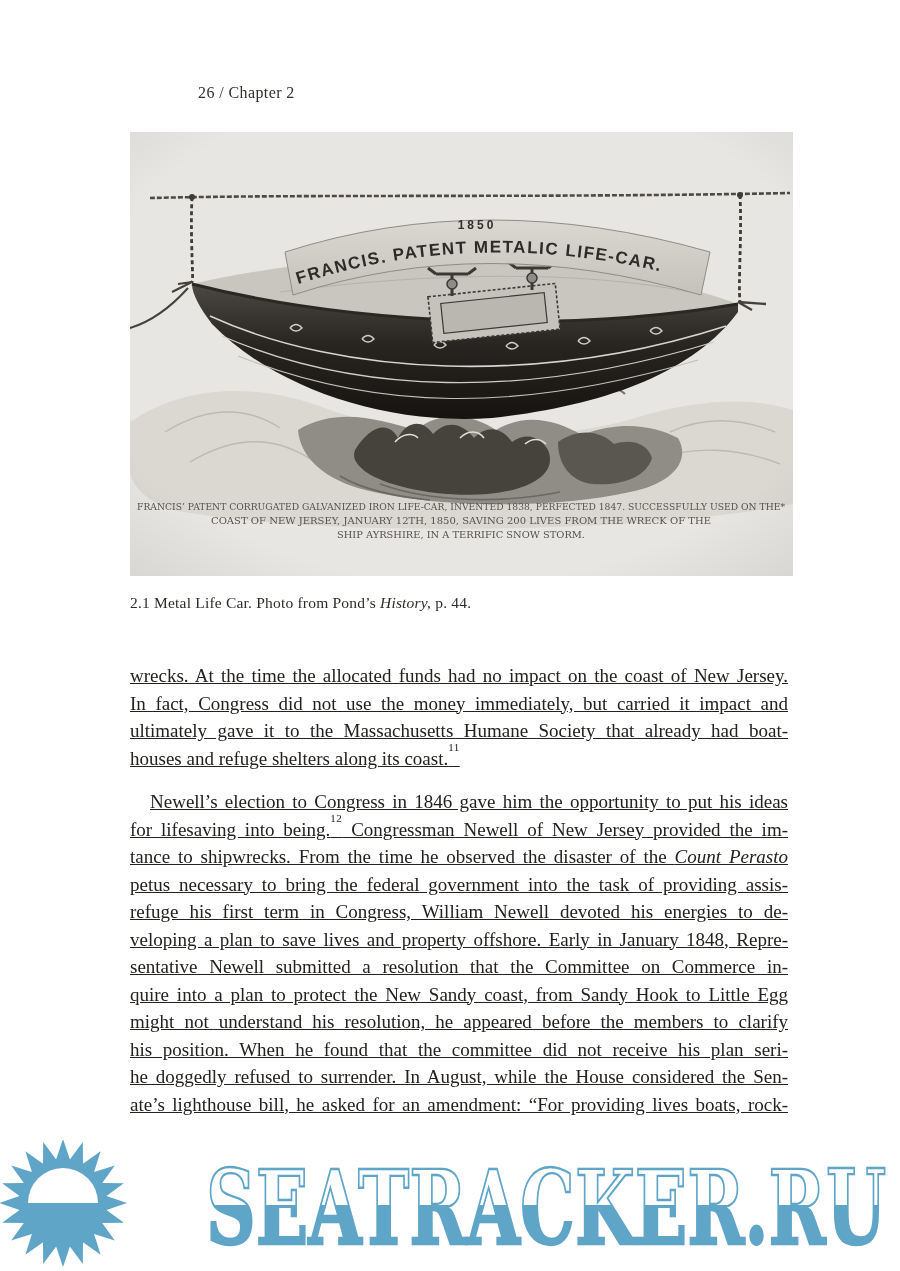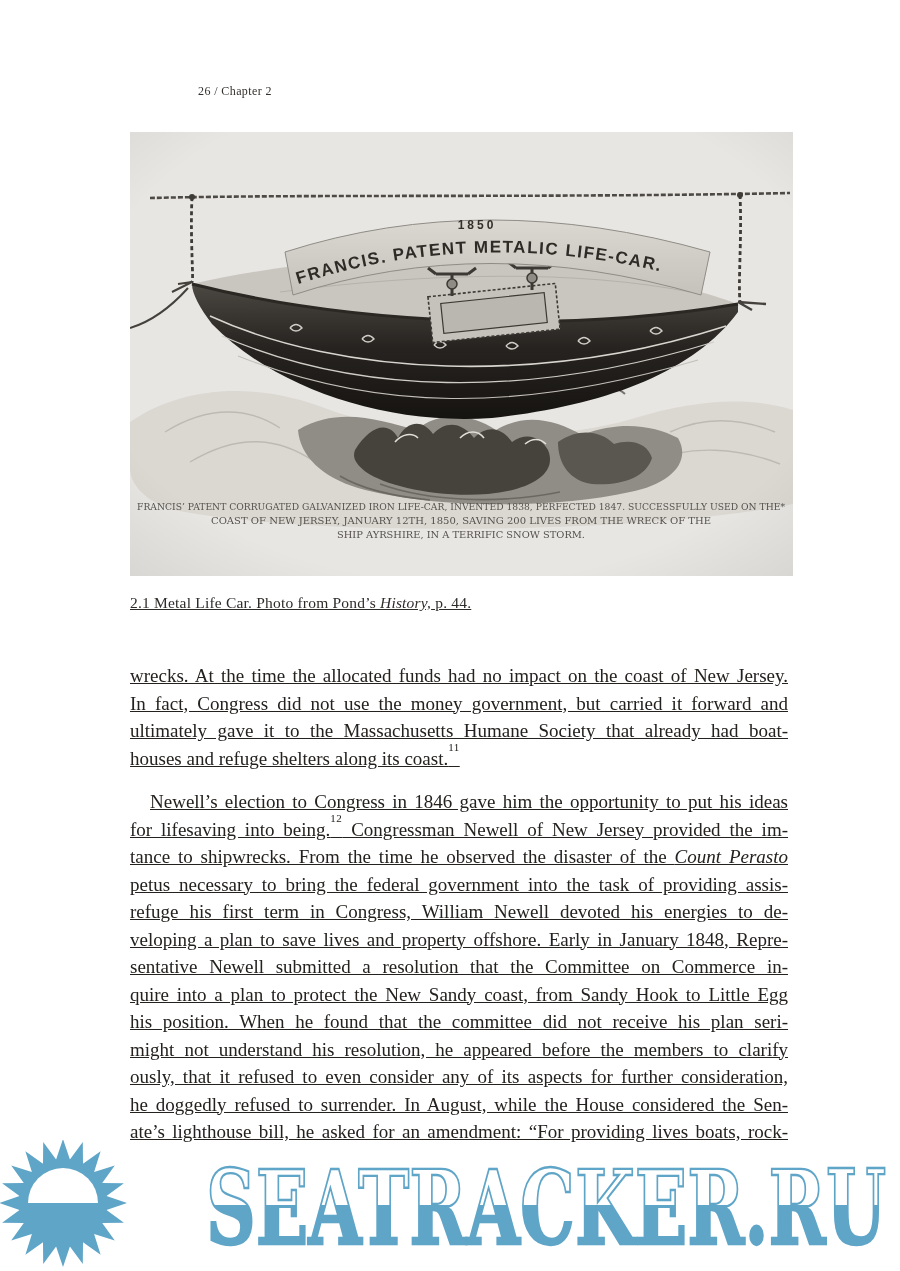--- a/index.html
+++ b/index.html
@@ -1,30 +1,29 @@
 <!DOCTYPE html>
 <html><head>
 <meta charset="utf-8">
 <style>
   html,body{margin:0;padding:0;background:#ffffff;}
   .page{
     position:relative;width:900px;height:1271px;background:#ffffff;
     overflow:hidden;font-family:"Liberation Serif",serif;color:#24211e;
   }
   .page-header{
-    position:absolute;left:198px;top:84px;font-size:12px;color:#332f2c;
+    position:absolute;left:198px;top:84px;font-size:16px;color:#332f2c;
     letter-spacing:.4px;
   }
   .photo{
     position:absolute;left:130px;top:132px;width:663px;height:444px;
   }
   .fig-caption{
     position:absolute;left:130px;top:594px;font-size:15.5px;color:#2e2b28;
     letter-spacing:.2px;
-    text-decoration:underline;
   }
   .fig-caption .it{font-style:italic;}
   .body-text{
     position:absolute;left:130px;top:662px;width:658px;
     font-size:19px;line-height:27.5px;color:#24211e;
   }
   .bline{
     text-align:justify;text-align-last:justify;white-space:normal;text-decoration:underline;
   }
   .bline.lastleft{text-align-last:left;}
@@ -121,34 +120,33 @@
       <text x="331" y="406" textLength="248" lengthAdjust="spacingAndGlyphs">SHIP AYRSHIRE, IN A TERRIFIC SNOW STORM.</text>
     </g>
 
     <rect x="0" y="0" width="663" height="444" fill="url(#vign)"></rect>
   </svg>
 
   <div class="fig-caption"><span>2.1 Metal Life Car. Photo from Pond’s </span><span class="it">History,</span><span> p. 44.</span></div>
 
   <div class="body-text" id="body-text">
       <div class="bline"><span>wrecks. At the time the allocated funds had no impact on the coast of New Jersey.</span></div>
-      <div class="bline"><span>In fact, Congress did not use the money government, but carried it forward and</span></div>
+      <div class="bline"><span>In fact, Congress did not use the money immediately, but carried it impact and</span></div>
       <div class="bline"><span>ultimately gave it to the Massachusetts Humane Society that already had boat-</span></div>
       <div class="bline lastleft"><span>houses and refuge shelters along its coast.</span><sup>11</sup></div>
       <div class="bline indent"><span>Newell’s election to Congress in 1846 gave him the opportunity to put his ideas</span></div>
       <div class="bline"><span>for lifesaving into being.</span><sup>12</sup><span> Congressman Newell of New Jersey provided the im-</span></div>
       <div class="bline"><span>tance to shipwrecks. From the time he observed the disaster of the </span><span class="it">Count Perasto</span></div>
       <div class="bline"><span>petus necessary to bring the federal government into the task of providing assis-</span></div>
       <div class="bline"><span>refuge his first term in Congress, William Newell devoted his energies to de-</span></div>
       <div class="bline"><span>veloping a plan to save lives and property offshore. Early in January 1848, Repre-</span></div>
       <div class="bline"><span>sentative Newell submitted a resolution that the Committee on Commerce in-</span></div>
       <div class="bline"><span>quire into a plan to protect the New Sandy coast, from Sandy Hook to Little Egg</span></div>
+      <div class="bline"><span>might not understand his resolution, he appeared before the members to clarify</span></div>
       <div class="bline"><span>his position. When he found that the committee did not receive his plan seri-</span></div>
-      <div class="bline"><span>might not understand his resolution, he appeared before the members to clarify</span></div>
-      <div class="bline"><span>ously, that it refused to even consider any of its aspects for further consideration,</span></div>
       <div class="bline"><span>he doggedly refused to surrender. In August, while the House considered the Sen-</span></div>
       <div class="bline"><span>ate’s lighthouse bill, he asked for an amendment: “For providing lives boats, rock-</span></div>
     </div>
 
   <svg class="watermark" viewBox="0 1140 900 131">
     <defs>
       <linearGradient id="wmgrad" x1="0" y1="1162" x2="0" y2="1248" gradientUnits="userSpaceOnUse">
         <stop offset="0.5" stop-color="#ffffff"></stop>
         <stop offset="0.5" stop-color="#5fa5c8"></stop>
       </linearGradient>

